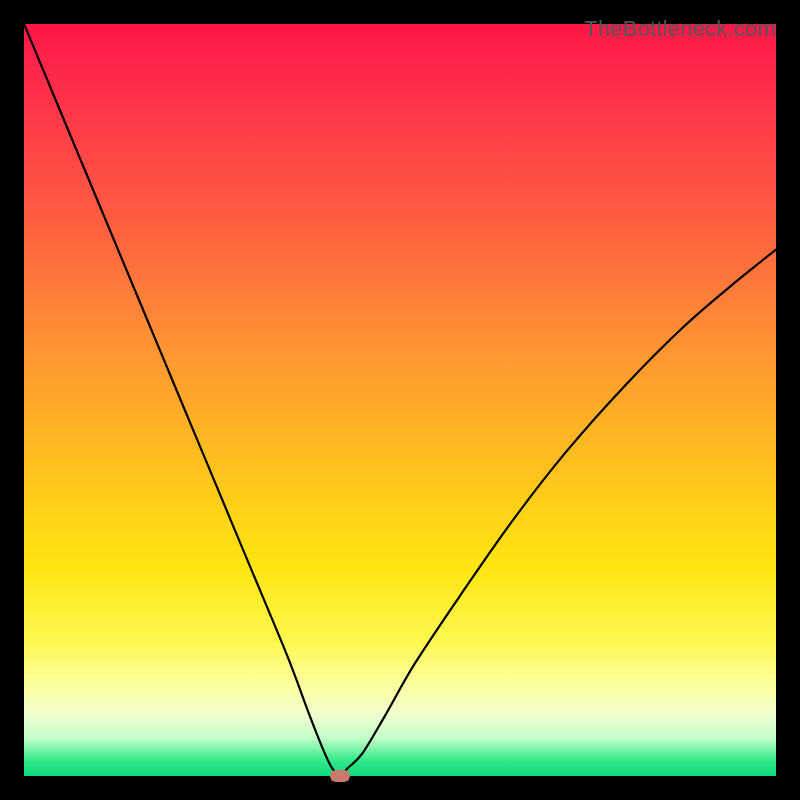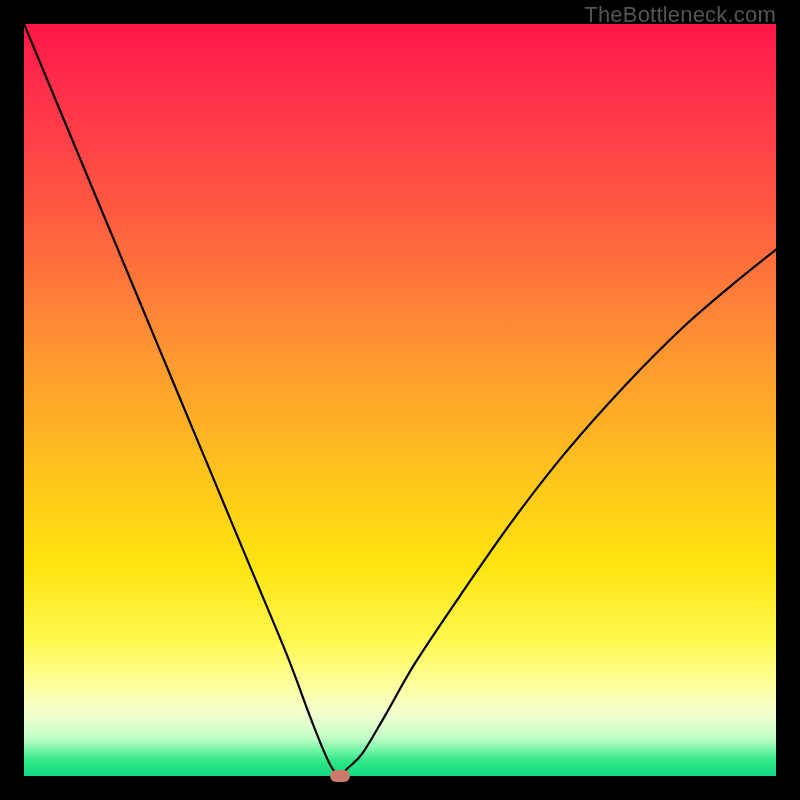--- a/index.html
+++ b/index.html
@@ -5,21 +5,21 @@
     * { margin: 0; padding: 0; box-sizing: border-box; }
     body {
       width: 800px;
       height: 800px;
       background: #000;
       position: relative;
       font-family: Arial, Helvetica, sans-serif;
     }
     .watermark {
       position: absolute;
-      top: 2px;
+      top: 16px;
       right: 24px;
       color: #555;
       font-size: 22px;
       font-weight: 400;
       z-index: 10;
       letter-spacing: 0.2px;
       margin-left: 7px;
     }
     .plot-area {
       position: absolute;

